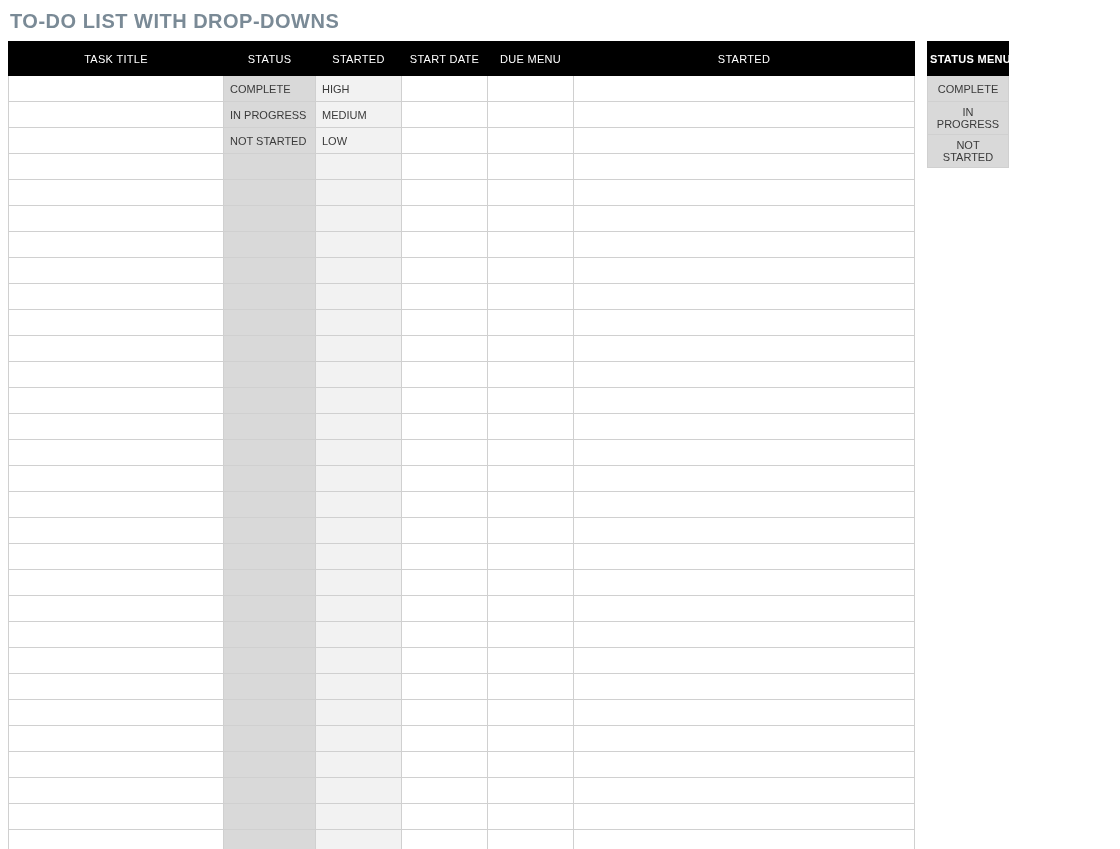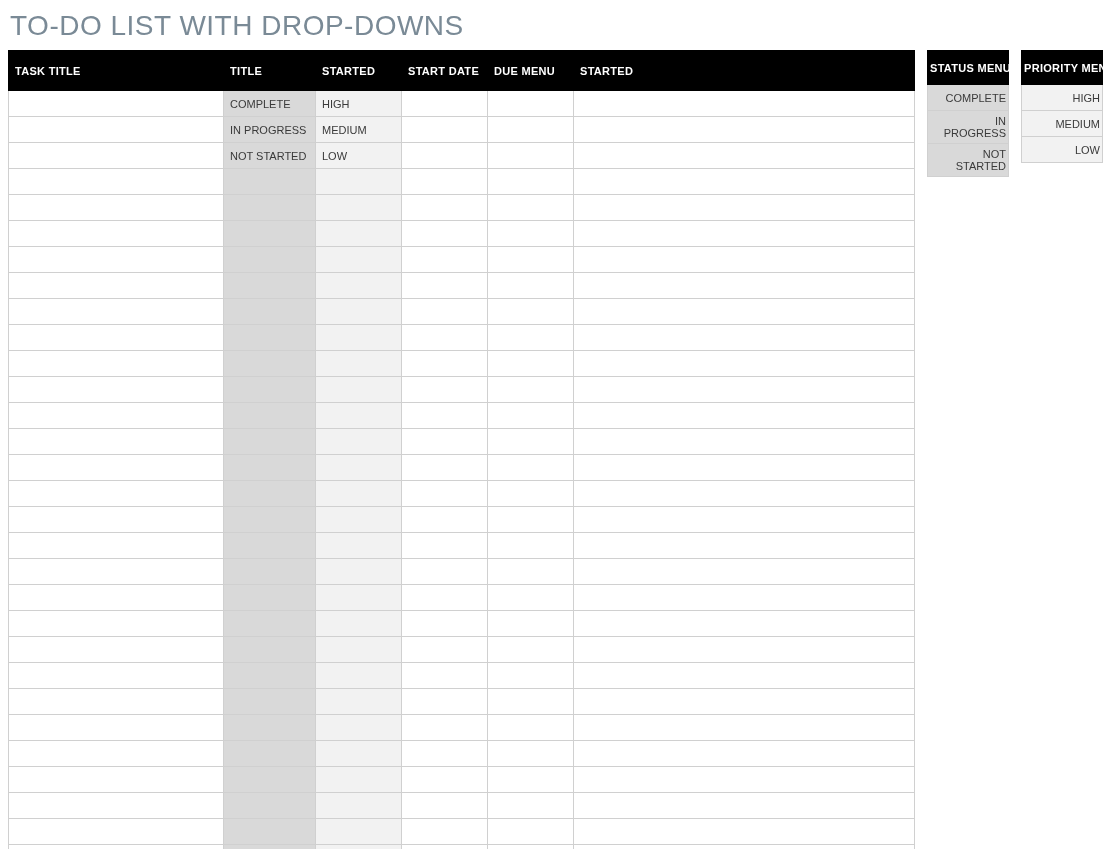--- a/index.html
+++ b/index.html
@@ -4,22 +4,22 @@
 <style>
   * { box-sizing: border-box; }
   body {
     margin: 0;
     padding: 8px;
     font-family: "Arial Narrow", Arial, sans-serif;
     background: #ffffff;
     width: 1120px;
   }
   .title {
-    font-size: 28px;
-    font-weight: normal;
+    font-size: 20px;
+    font-weight: bold;
     letter-spacing: 0.5px;
     color: #7a8a96;
     margin: 2px 0 8px 2px;
     font-stretch: condensed;
   }
   .layout {
     display: flex;
     align-items: flex-start;
     gap: 12px;
   }
@@ -41,36 +41,37 @@
     height: 26px;
     font-size: 11px;
     padding: 0 6px;
     text-align: left;
     vertical-align: middle;
     font-stretch: condensed;
   }
   .main-table thead th {
     background: #000000;
     color: #ffffff;
-    font-weight: bold;
-    height: 40px;
+    font-weight: normal;
+    height: 34px;
     letter-spacing: 0.3px;
     border: 1px solid #000000;
+    text-align: center;
   }
   .main-table td.status  { background: #d9d9d9; color:#3a3a3a; }
   .main-table td.priority{ background: #f2f2f2; color:#3a3a3a; }
   .main-table td { color:#3a3a3a; }
 
   
   .side-table { width: 82px; }
   .side-table th, .side-table td {
     border: 1px solid #d0d0d0;
     height: 26px;
     font-size: 11px;
-    text-align: right;
+    text-align: center;
     vertical-align: middle;
     font-stretch: condensed;
     padding: 4px 2px;
   }
   .side-table thead th {
     background: #000000;
     color: #ffffff;
     font-weight: bold;
     height: 34px;
     letter-spacing: 0.3px;
@@ -92,21 +93,21 @@
       <col class="c-title">
         <col class="c-status">
         <col class="c-priority">
       <col class="c-start">
         <col class="c-due">
         <col class="c-comments">
     </colgroup>
     <thead>
       <tr>
         <th>TASK TITLE</th>
-        <th>TITLE</th>
+        <th>STATUS</th>
         <th>STARTED</th>
         <th>START DATE</th>
         <th>DUE MENU</th>
         <th>STARTED</th>
       </tr>
     </thead>
     <tbody id="main-body">
         <tr>
           <td></td>
           <td class="status">COMPLETE</td>
@@ -362,32 +363,14 @@
         </tr>
         <tr>
           <td>IN PROGRESS</td>
         </tr>
         <tr>
           <td>NOT STARTED</td>
         </tr>
       </tbody>
   </table>
 
-  <table class="side-table priority-menu">
-    <thead>
-      <tr>
-          <th>PRIORITY MENU</th>
-        </tr>
-    </thead>
-    <tbody id="priority-menu-body">
-        <tr>
-          <td>HIGH</td>
-        </tr>
-        <tr>
-          <td>MEDIUM</td>
-        </tr>
-        <tr>
-          <td>LOW</td>
-        </tr>
-      </tbody>
-  </table>
 
 </div>
 
 </body></html>

